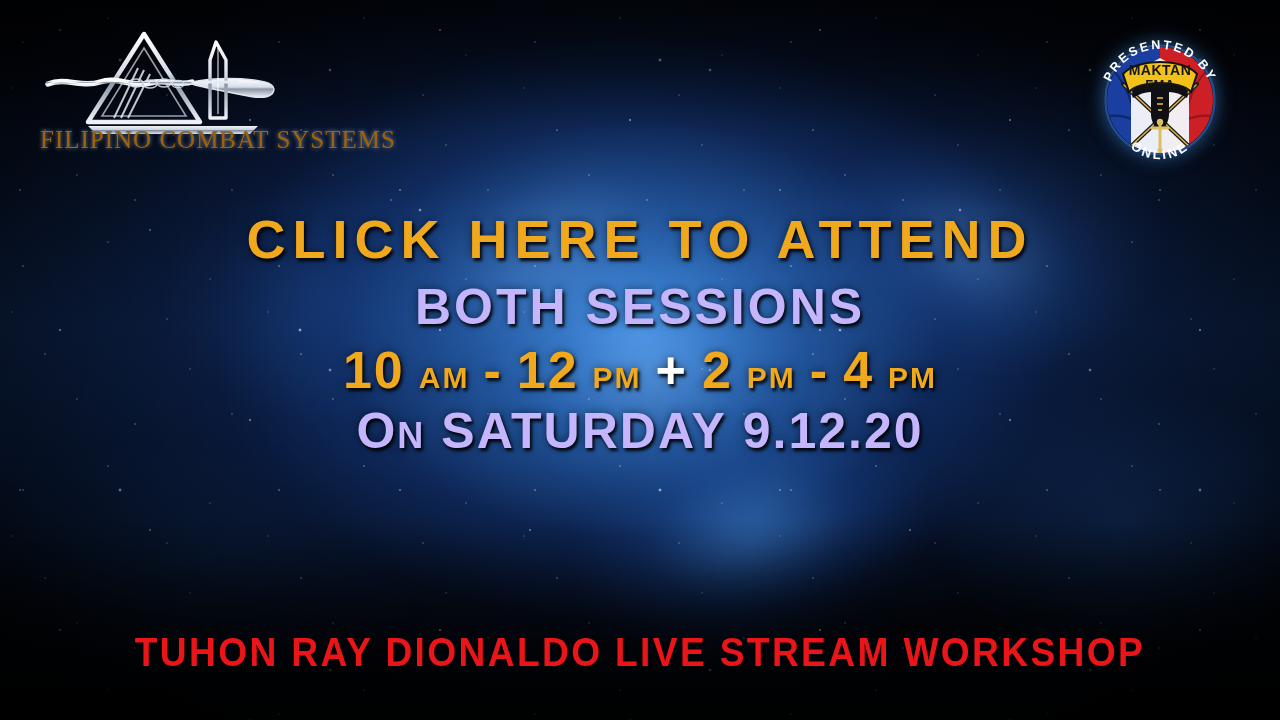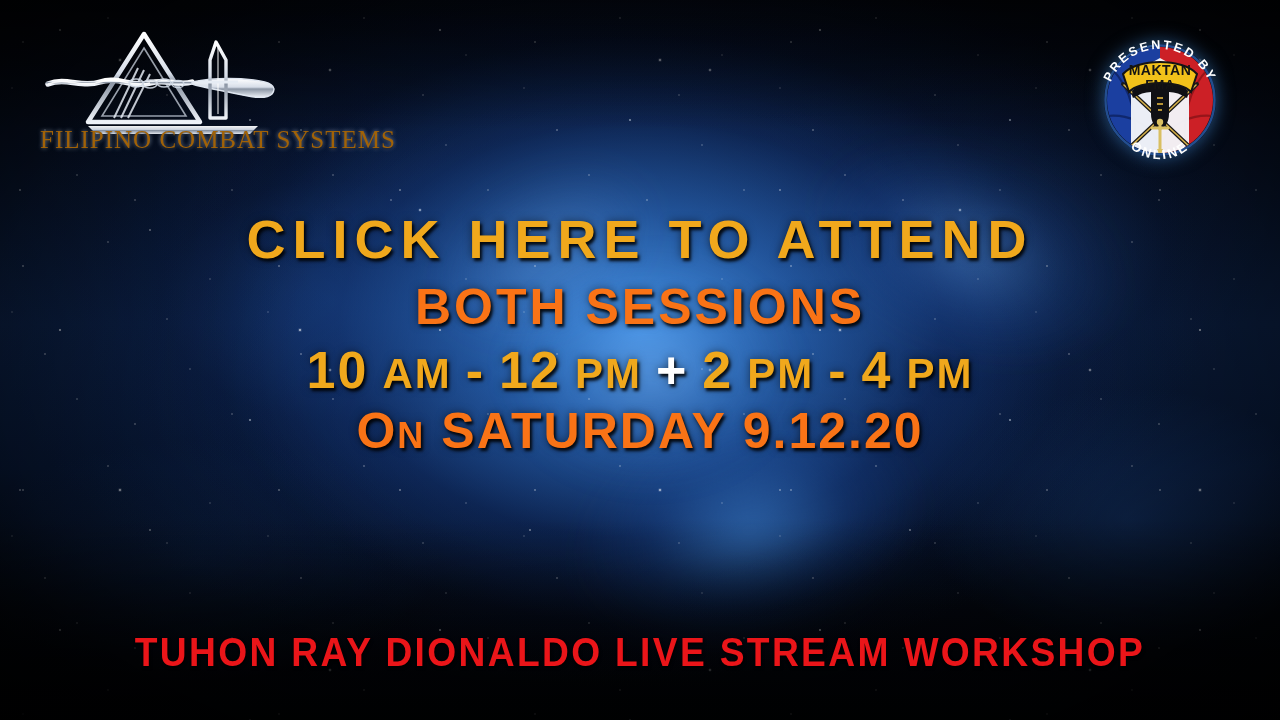--- a/index.html
+++ b/index.html
@@ -118,36 +118,36 @@
   #headline {
     position:absolute; left:0; top:212px; width:1280px;
     text-align:center;
   }
   .line {
     white-space:nowrap;
     font-weight:700;
     line-height:1;
   }
   .gold { color:#f0a81c; }
-  .white { color:#f97316; }
+  .white { color:#c4b5fd; }
   .sh-dark { text-shadow:2px 3px 3px rgba(0,0,0,.85), 0 0 8px rgba(0,0,0,.5); }
 
   #line-attend {
     font-size:54px; letter-spacing:7px;
     margin-bottom:16px;
   }
   #line-sessions {
     font-size:50px; letter-spacing:3px;
     margin-bottom:12px;
   }
   #line-times {
     font-size:52px; letter-spacing:2px;
     margin-bottom:10px;
   }
-  #line-times .sm-unit { font-size:42px; }
+  #line-times .sm-unit { font-size:30px; }
   #line-times .plus { color:#ffffff; }
   #line-edt {
     font-size:50px; letter-spacing:3px;
     margin-bottom:10px;
   }
   #line-edt .sm-unit { font-size:34px; }
   #line-saturday {
     font-size:50px; letter-spacing:2px;
   }
   #line-saturday .sm-unit { font-size:36px; }

